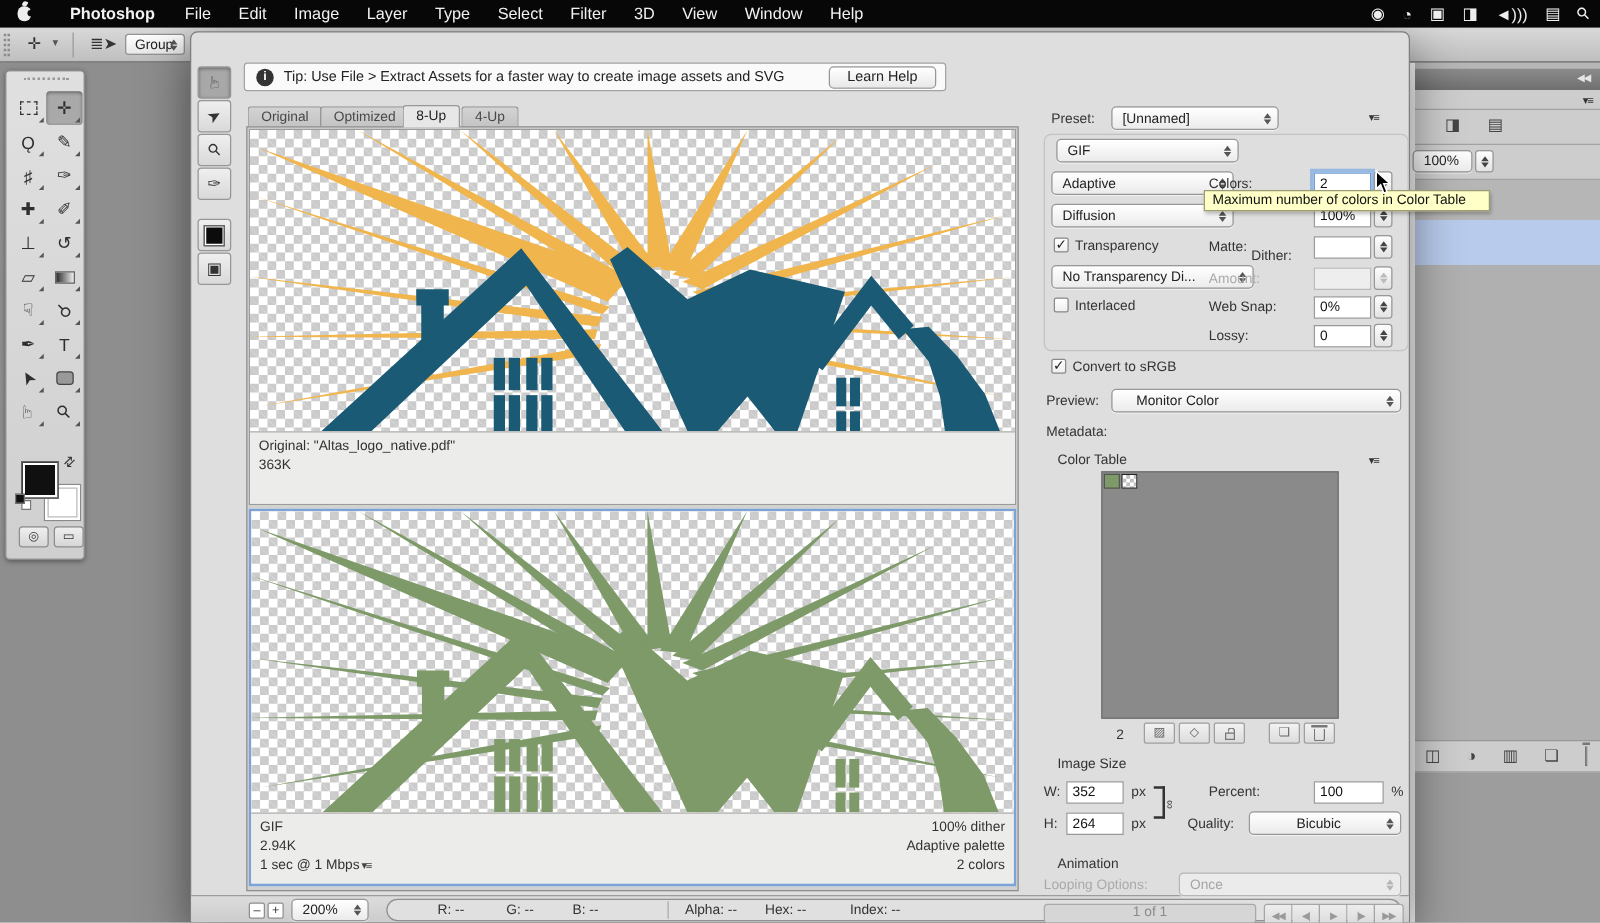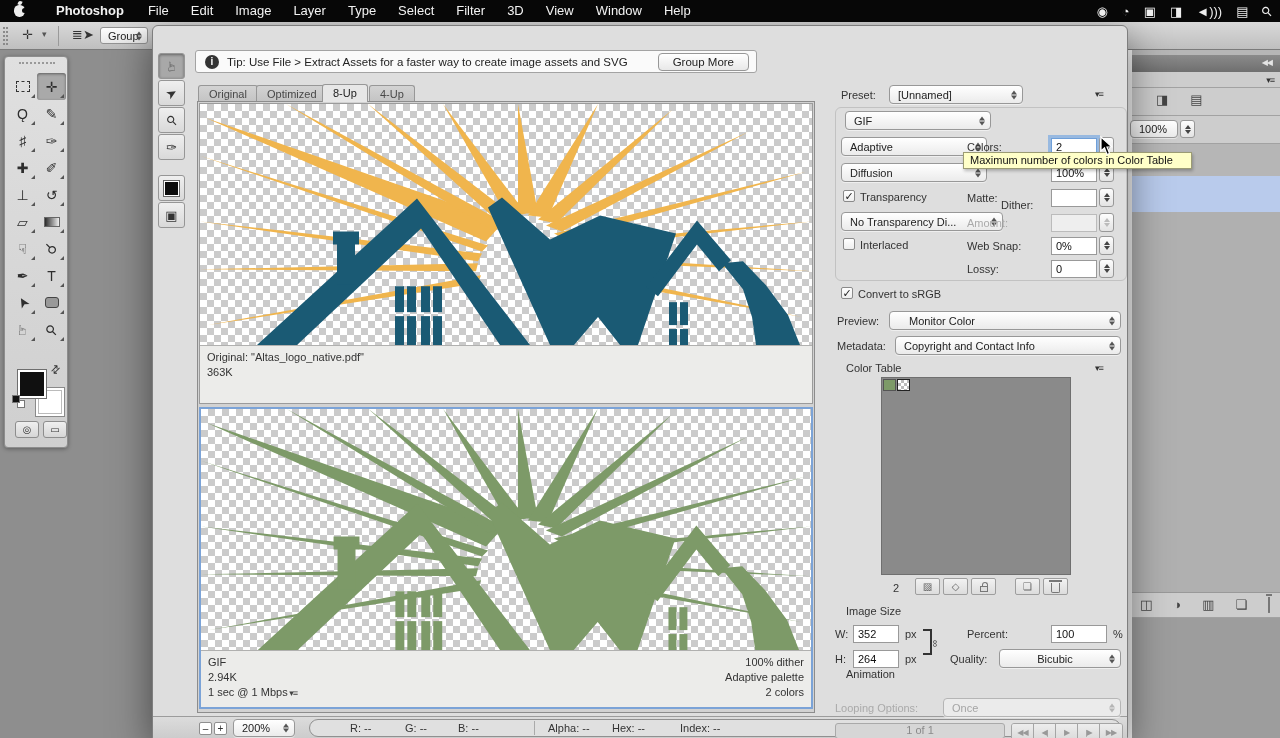--- a/index.html
+++ b/index.html
@@ -306,21 +306,21 @@
         <span class="mini-black"></span>
       </div>
       <div class="dtool" style="top: 176px;">
         <span>▣</span>
       </div>
     </div>
 
   <div id="tipbar" class="abs">
     <span id="tip-info">i</span>
     <span id="tip-text">Tip: Use File &gt; Extract Assets for a faster way to create image assets and SVG</span>
-    <div id="learn-more">Group More</div>
+    <div id="learn-more">Learn Help</div>
   </div>
 
   <div class="tab" style="left:45px;">Original</div>
   <div class="tab" style="left:103px;">Optimized</div>
   <div class="tab checked" style="left:169px;">8-Up</div>
   <div class="tab" style="left:216px;">4-Up</div>
 
   <div id="preview-box" class="abs">
     <div class="pane" style="top:1px; height:301px;">
       <div class="pane-img" id="art-original">
@@ -534,27 +534,20 @@
   <span class="lbl" style="left:684px; top:289px;">Preview:</span>
   <div class="dd" style="left:736px; top:285px; width:232px;padding-left:19px;">
     <span>Monitor Color</span>
     <span class="dd-arr">
         <i class="up"></i>
         <i class="dn"></i>
       </span>
   </div>
 
   <span class="lbl" style="left:684px; top:314px;">Metadata:</span>
-  <div class="dd" style="left:742px; top:310px; width:226px;">
-    <span>Copyright and Contact Info</span>
-    <span class="dd-arr">
-        <i class="up"></i>
-        <i class="dn"></i>
-      </span>
-  </div>
 
   <div class="sect-head" style="left:682px; top:336px; width:290px;">
     <span style="flex:0 0 6px;" class="hline"></span>
     <span style="padding:0 5px;">Color Table</span>
   </div>
   <span class="panel-menu" style="left:942px; top:337px;">▾≡</span>
   <div id="ct-grid" class="abs" style="left:728px; top:351px; width:190px; height:198px;">
     <div class="ct-swatch" style="left:1px; top:1px; background:#7D9A68; border:1px solid #555;"></div>
     <div class="ct-swatch ct-checker" style="left:15px; top:1px;"></div>
   </div>
@@ -594,21 +587,21 @@
   <span class="lbl" style="left:960px; top:602px;">%</span>
   <span class="lbl" style="left:797px; top:627px;">Quality:</span>
   <div class="dd" style="left:846px; top:623px; width:122px;justify-content:center;">
     <span>Bicubic</span>
     <span class="dd-arr">
         <i class="up"></i>
         <i class="dn"></i>
       </span>
   </div>
 
-  <div class="sect-head" style="left:682px; top:642px; width:290px;align-items:flex-end;">
+  <div class="sect-head" style="left:682px; top:659px; width:290px;align-items:flex-end;">
     <span style="flex:0 0 6px;"></span>
     <span style="padding:0 5px;">Animation</span>
   </div>
   <span class="lbl disabled" style="left:682px; top:676px;">Looping Options:</span>
   <div class="dd disabled" style="left:790px; top:672px; width:178px;">
     <span>Once</span>
     <span class="dd-arr">
         <i class="up"></i>
         <i class="dn"></i>
       </span>

